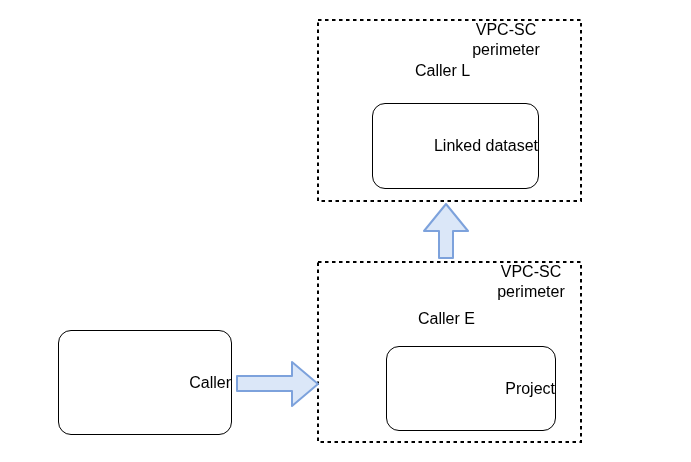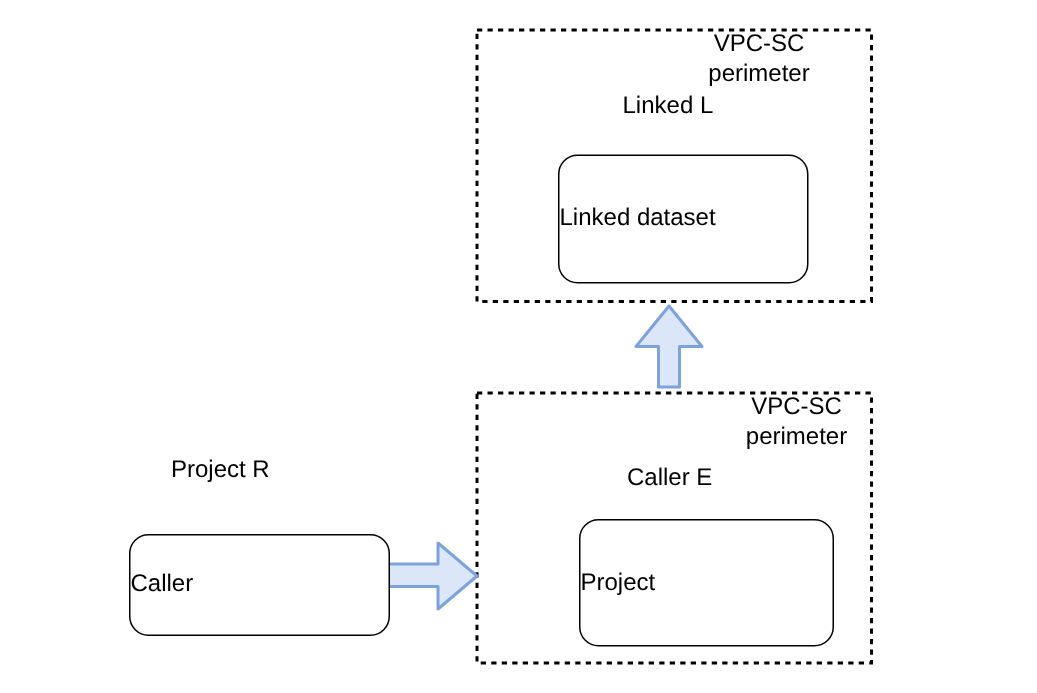--- a/index.html
+++ b/index.html
@@ -44,27 +44,27 @@
     stroke-linejoin: round;
   }
   .node {
     position: absolute;
     box-sizing: border-box;
     border: 1.5px solid var(--line);
     border-radius: 13px;
     background: var(--bg);
     display: flex;
     align-items: center;
-    justify-content: flex-start;
+    justify-content: flex-end;
     font-size: 16px;
     text-align: center;
   }
   .node-linked-dataset { left: 372px; top: 103px; width: 167px; height: 86px; }
   .node-listing        { left: 386px; top: 346px; width: 170px; height: 85px; }
-  .node-caller         { left: 58px;  top: 356px; width: 174px; height: 68px; margin-left: 28px; }
+  .node-caller         { left: 58px;  top: 330px; width: 174px; height: 105px; }
   .label {
     position: absolute;
     font-size: 16px;
     line-height: 20px;
     white-space: pre-line;
   }
   .label-perimeter-top    { left: 430px; top: 20px;  width: 152px; text-align: center; }
   .label-project-l        { left: 415px; top: 61px; }
   .label-perimeter-bottom { left: 455px; top: 262px; width: 152px; text-align: center; }
   .label-project-e        { left: 418px; top: 309px; }
@@ -78,34 +78,33 @@
   <svg class="shapes-svg" viewBox="0 0 691 462">
     <rect class="perimeter-rect" x="318" y="20" width="263" height="181"></rect>
     <rect class="perimeter-rect" x="318" y="262" width="263" height="180"></rect>
     <polygon class="arrow" points="446,204 468,231 453,231 453,258 439,258 439,231 424,231"></polygon>
     <polygon class="arrow" points="237,376 292,376 292,362 318,384 292,406 292,391 237,391"></polygon>
   </svg>
 
   <div class="label label-perimeter-top">VPC-SC
 perimeter</div>
 
-  <div class="label label-project-l">Linked L</div>
+  <div class="label label-project-l">Caller L</div>
 
   <div class="node node-linked-dataset">
     <span>Linked dataset</span>
   </div>
 
   <div class="label label-perimeter-bottom">VPC-SC
 perimeter</div>
 
   <div class="label label-project-e">Caller E</div>
 
   <div class="node node-listing">
     <span>Project</span>
   </div>
 
-  <div class="label label-project-r">Project R</div>
 
   <div class="node node-caller">
     <span>Caller</span>
   </div>
 
 </div>
 
 </body></html>

